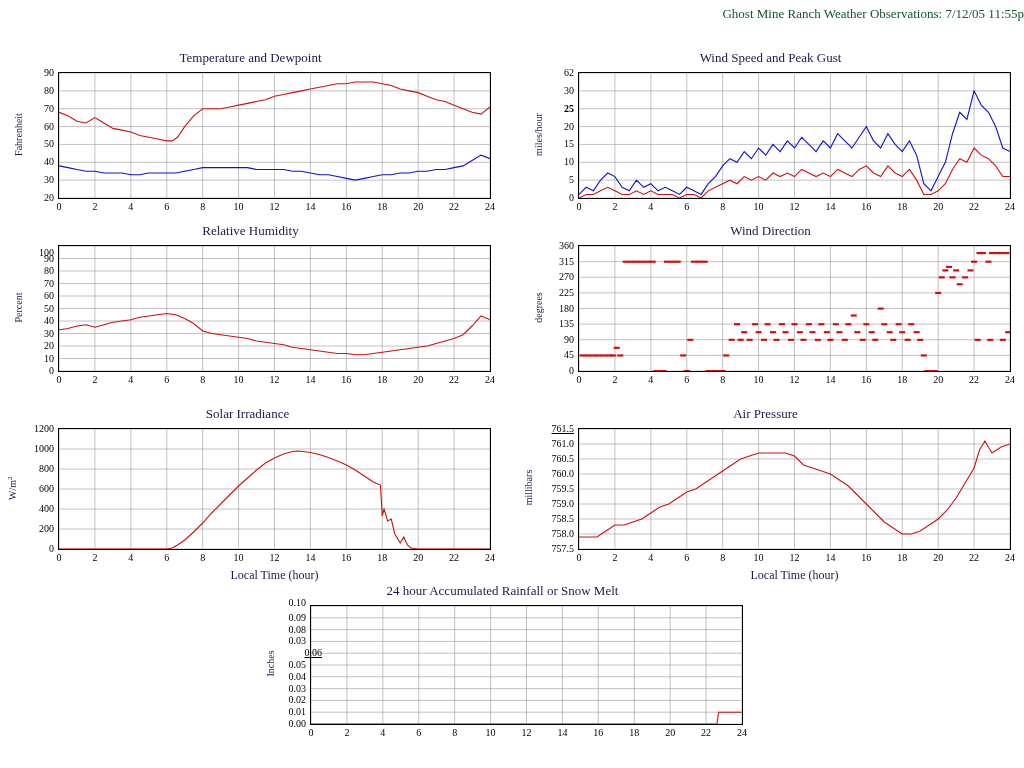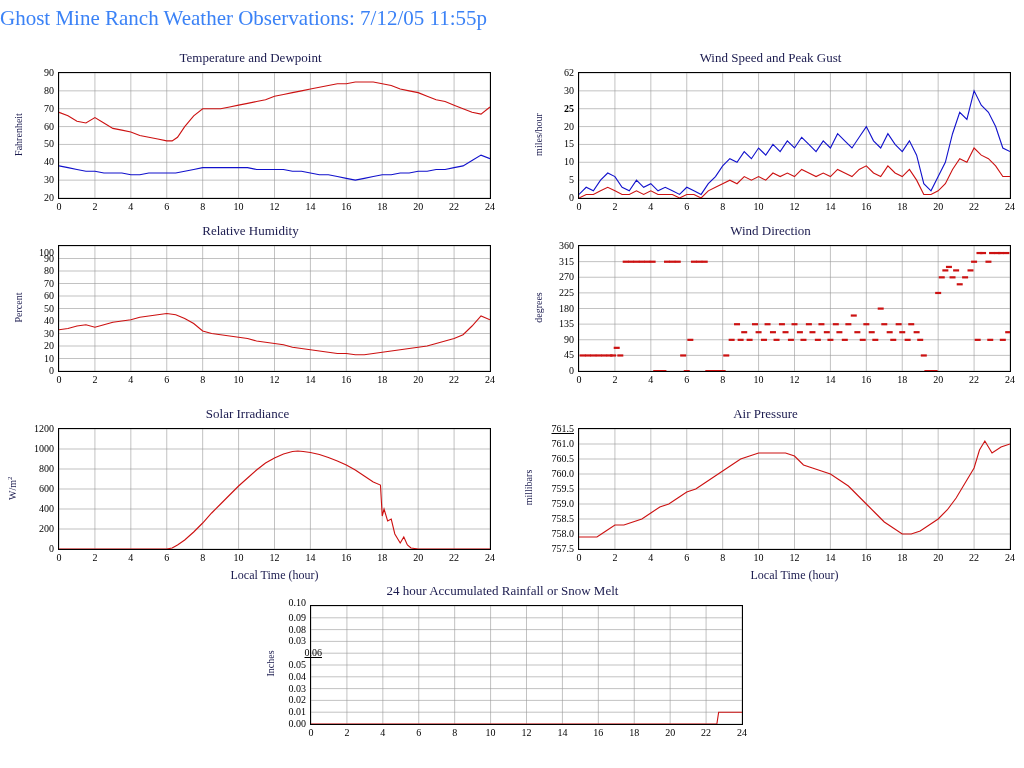--- a/index.html
+++ b/index.html
@@ -2,22 +2,22 @@
 <html><head>
 <meta charset="utf-8">
 <style>
   html,body{margin:0;padding:0;}
   body{
     width:1024px;height:768px;background:#ffffff;
     font-family:"Liberation Serif", serif;
     color:#000;overflow:hidden;position:relative;
   }
   .page-title{
-    position:absolute;top:6px;left:0;width:1024px;text-align:left;
-    font-size:21px;color:#3b82f6;font-family:"Liberation Serif", serif;
+    position:absolute;top:6px;left:0;width:1024px;text-align:right;
+    font-size:13px;color:#14532d;font-family:"Liberation Serif", serif;
   }
   .panel{position:absolute;}
   .panel-title{
     position:absolute;top:0;left:0;width:100%;text-align:center;
     font-size:13px;color:#1a1a4e;
   }
   .plot{
     position:absolute;border:1px solid #000;background:#fff;box-sizing:border-box;
     overflow:hidden;
   }

